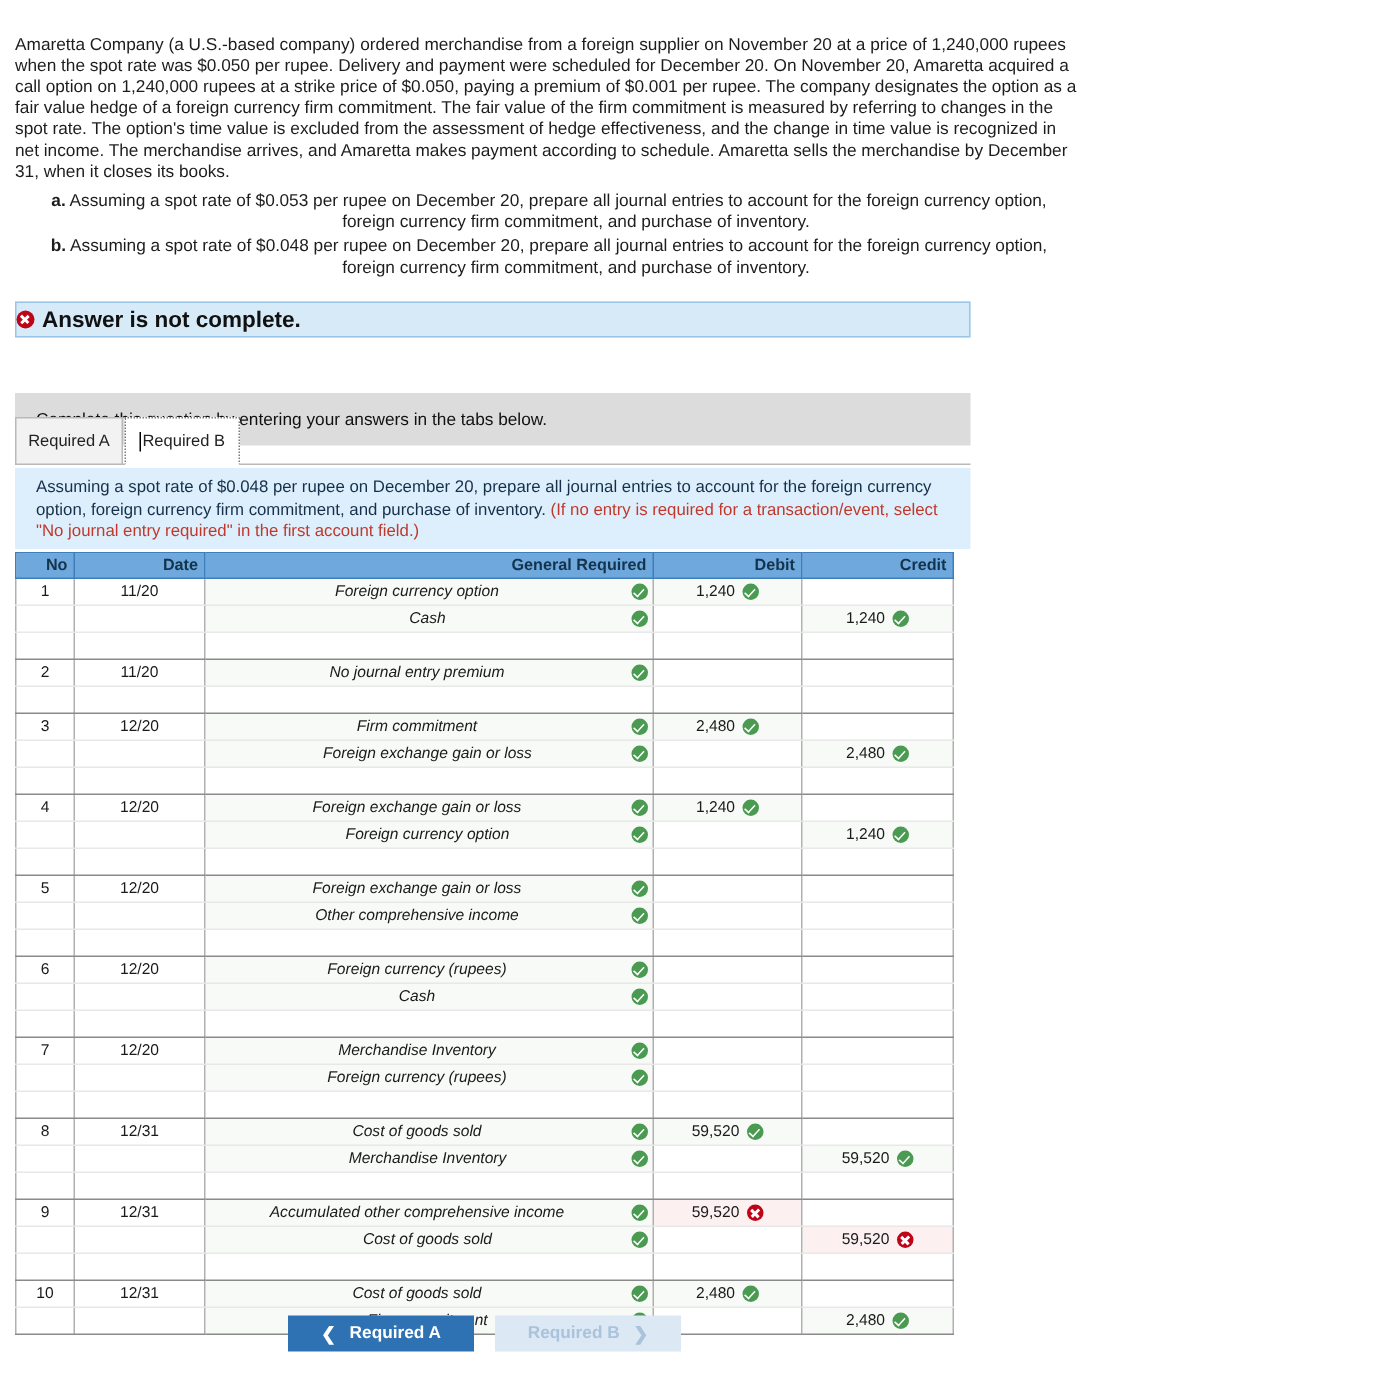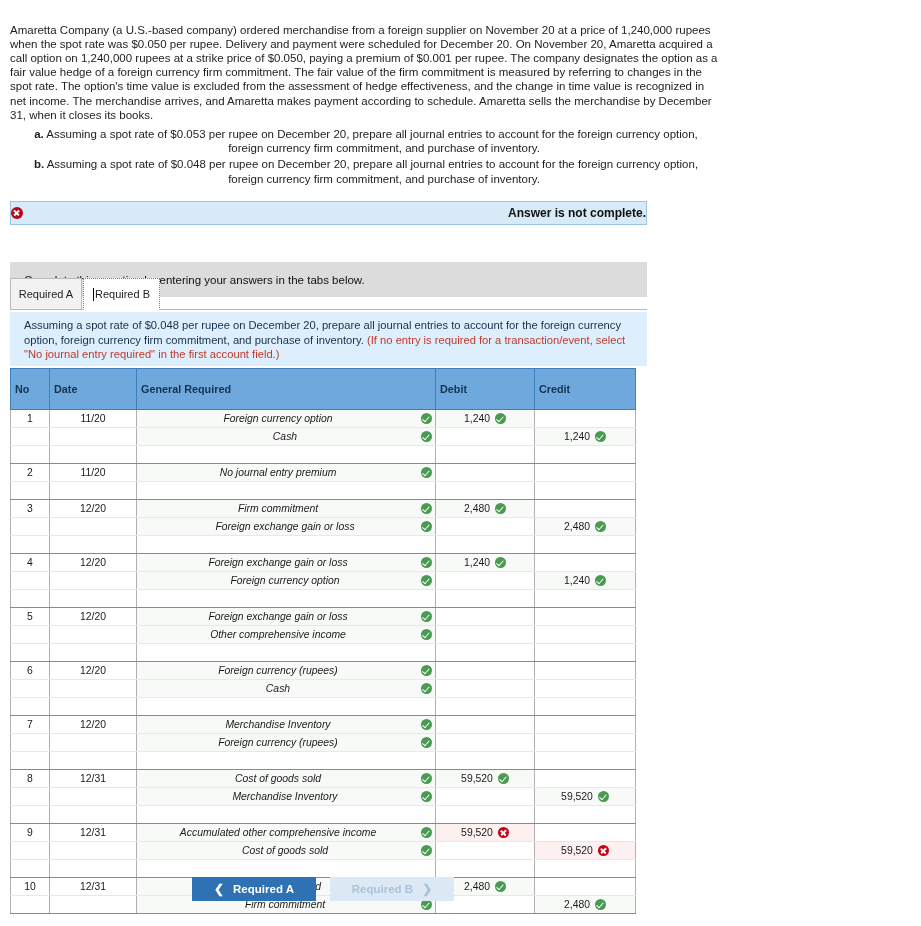--- a/index.html
+++ b/index.html
@@ -40,22 +40,22 @@
   .req-cont { display: block; padding-left: 22px; text-indent: 0; }
 
   
   .alert-bar {
     position: absolute;
     left: 10px; top: 201px;
     width: 637px; height: 24px;
     background: #d6eaf8;
     border: 1px solid #9dc3e6;
     box-sizing: border-box;
-    display: flex; align-items: center; justify-content: space-between;
-    font-size: 12px; font-weight: bold; color: #111;
+    display: flex; align-items: center; justify-content: flex-start;
+    font-size: 15px; font-weight: bold; color: #111;
   }
   .icon-x-circle {
     display: inline-block;
     width: 12px; height: 12px;
     border-radius: 50%;
     background: #c00418;
     position: relative;
     margin-right: 5px;
     vertical-align: -2px;
     flex: 0 0 auto;
@@ -146,22 +146,22 @@
     table-layout: fixed;
     font-size: 10.4px;
   }
   .jtable th {
     background: #6fa8dc;
     color: #14334d;
     font-weight: bold;
     font-size: 10.8px;
     height: 16px;
     border: 1px solid #3d7ebb;
-    padding: 12px 4px;
-    text-align: left;
+    padding: 0 4px;
+    text-align: right;
   }
   .jtable td {
     border-left: 1px solid #b0b0b0;
     border-right: 1px solid #b0b0b0;
     border-top: 1px solid #e8e8e8;
     border-bottom: 1px solid #e8e8e8;
     height: 17px;
     padding: 0 3px;
     background: #ffffff;
     vertical-align: middle;

